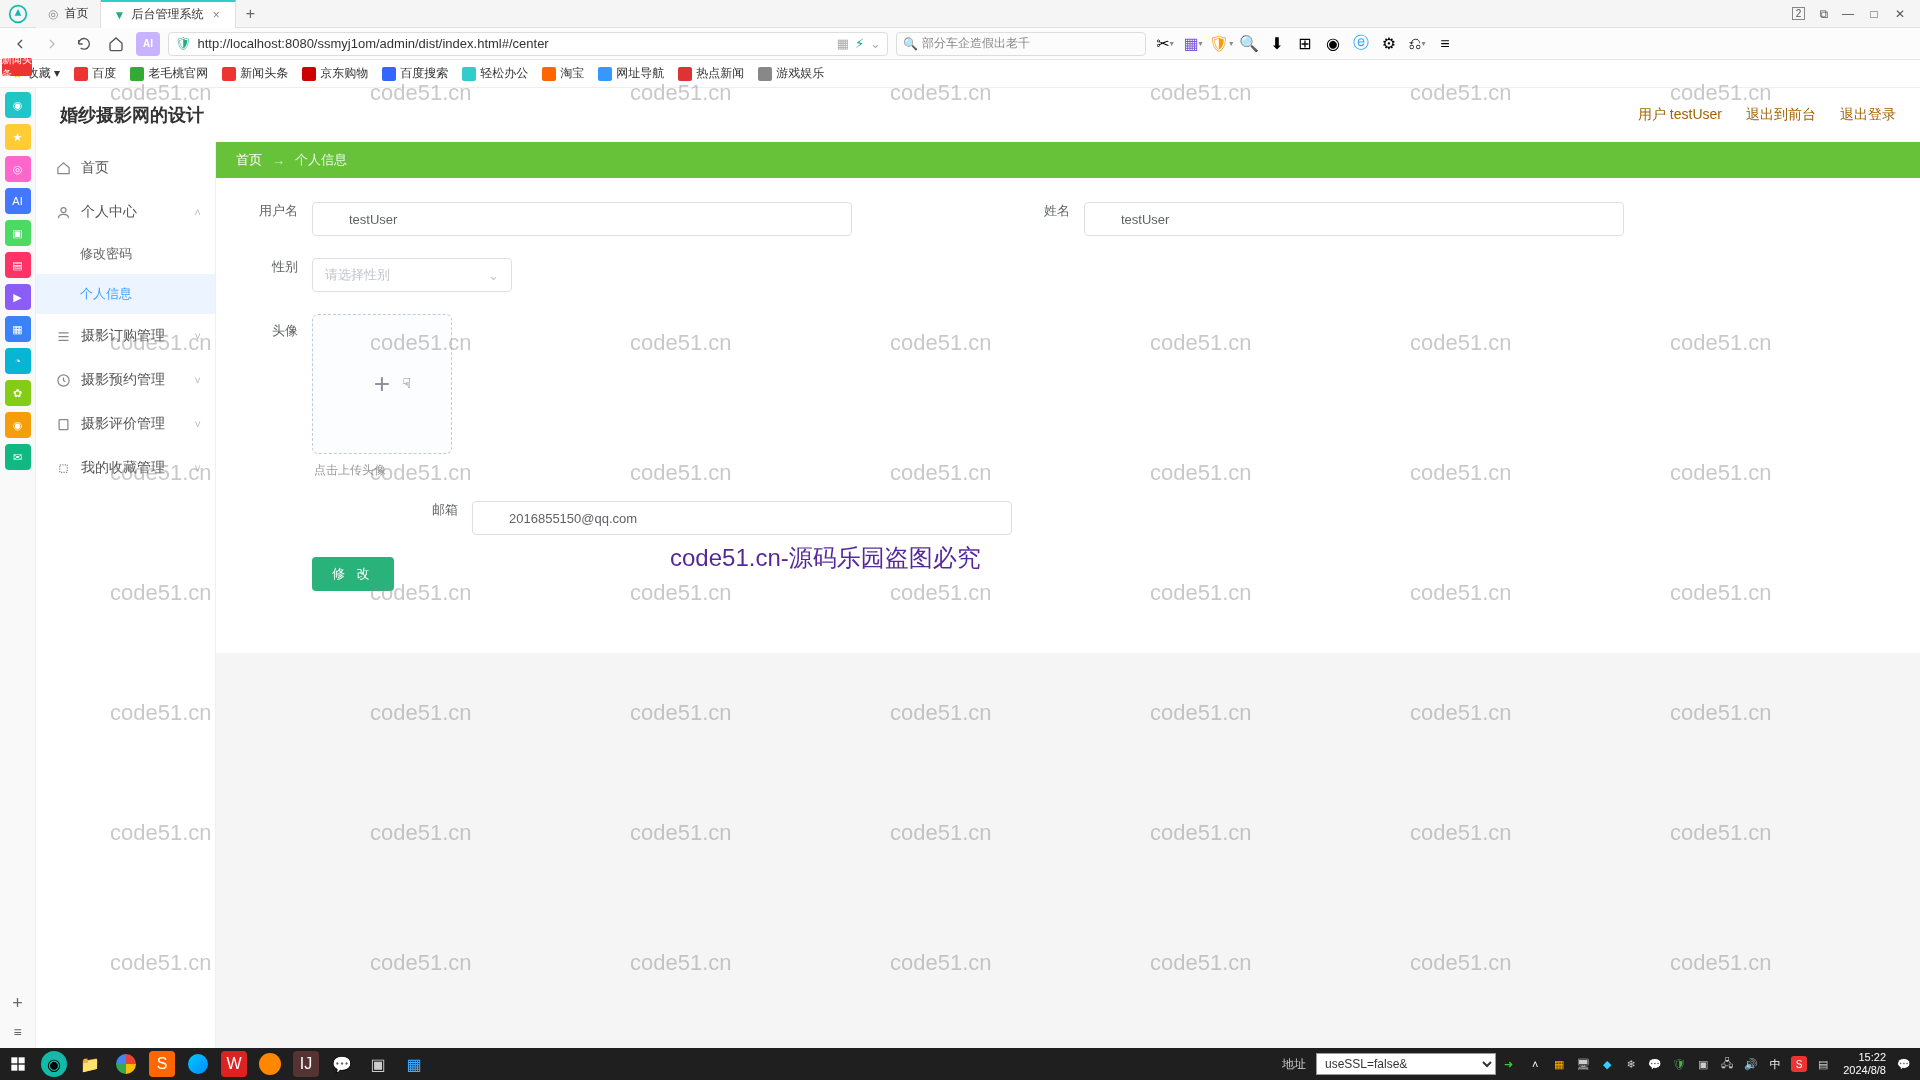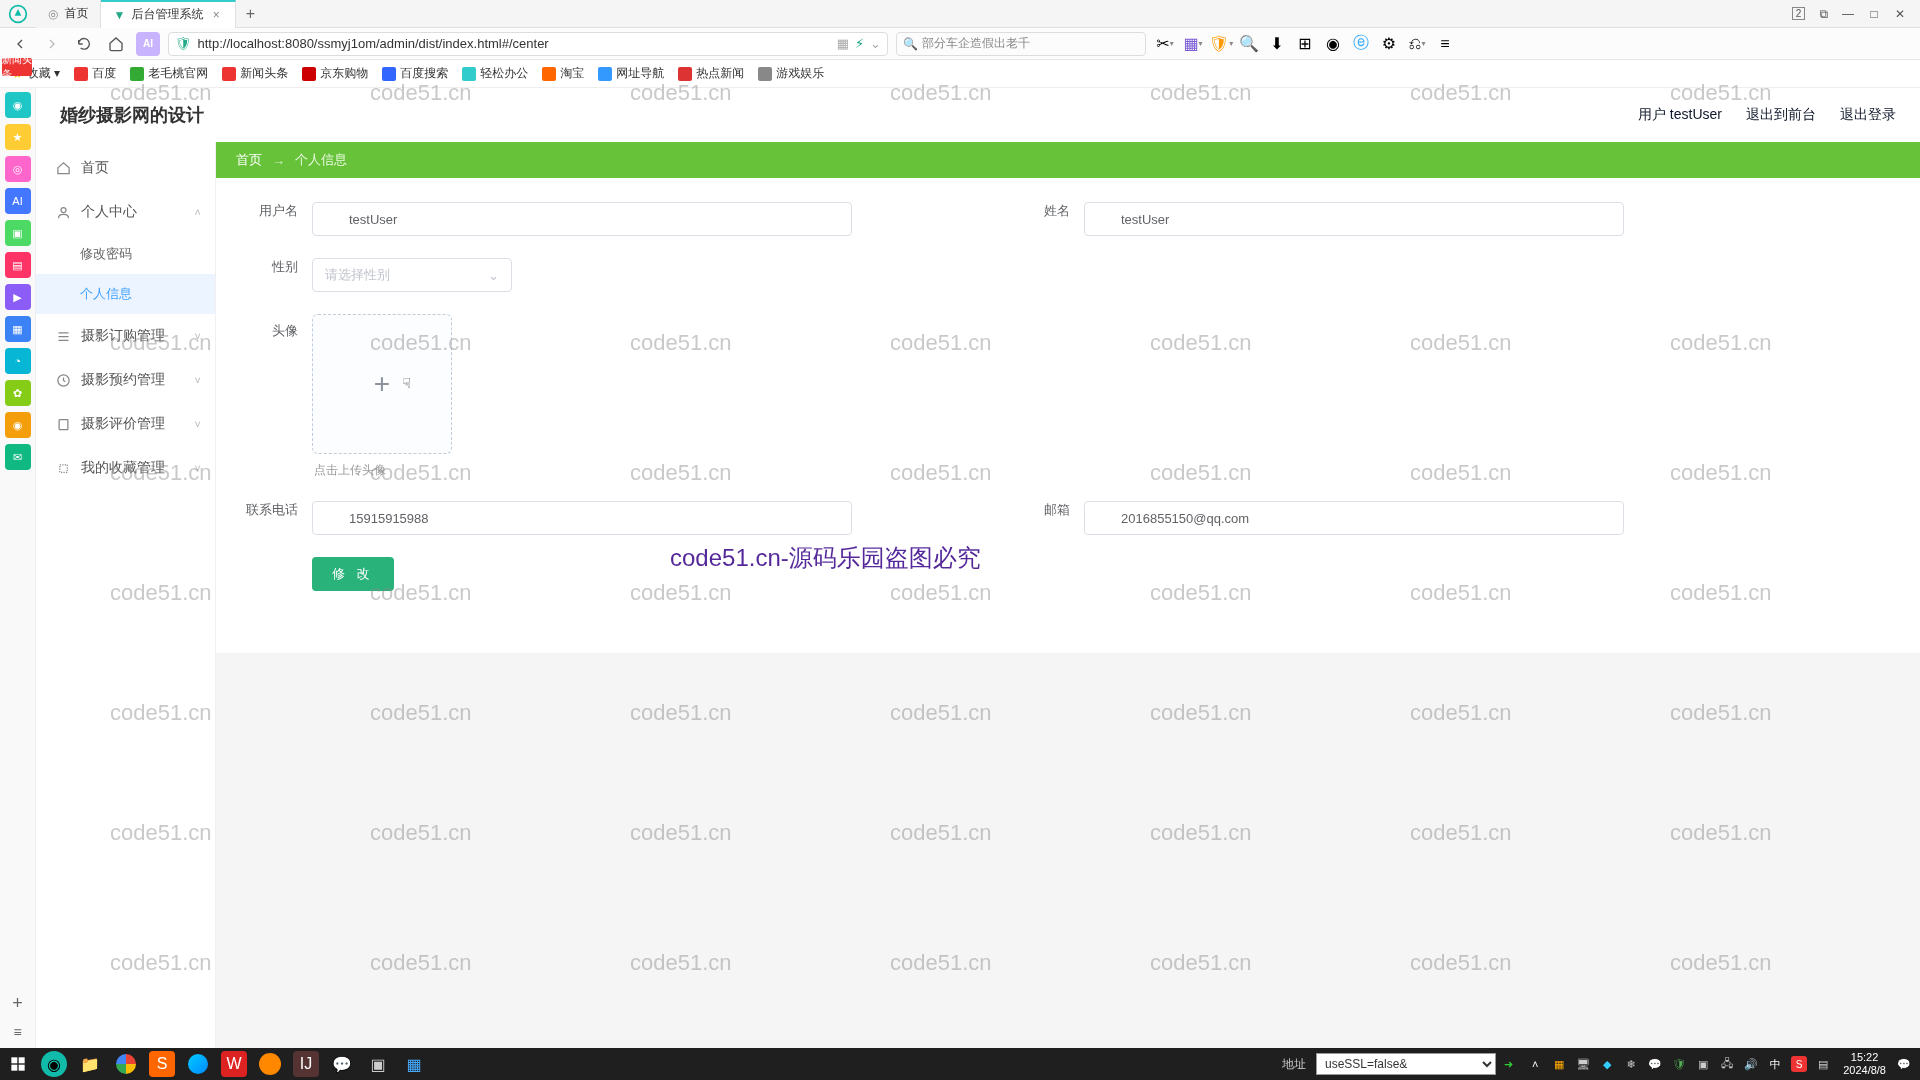--- a/index.html
+++ b/index.html
@@ -31,21 +31,21 @@
 
 
 .os-sidebar { position:absolute; left:0; top:88px; bottom:32px; width:36px; background:#f9f9f9; border-right:1px solid #eee; display:flex; flex-direction:column; align-items:center; padding-top:4px; gap:6px; }
 .os-icon { width:26px; height:26px; border-radius:4px; cursor:pointer; display:flex; align-items:center; justify-content:center; font-size:11px; color:#fff; }
 .os-bottom { margin-top:auto; margin-bottom:8px; display:flex; flex-direction:column; gap:10px; align-items:center; color:#666; }
 
 
 .app { position:absolute; left:36px; right:0; top:88px; bottom:32px; background:#fff; }
 .app-header { height:54px; display:flex; align-items:center; padding:0 24px; border-bottom:0; }
 .app-title { font-size:18px; font-weight:700; color:#333; }
-.app-header-right { margin-left:auto; display:flex; gap:24px; font-size:14px; color:#0f172a; }
+.app-header-right { margin-left:auto; display:flex; gap:24px; font-size:14px; color:#a16207; }
 .app-header-right span { cursor:pointer; }
 
 .app-body { display:flex; height:calc(100% - 54px); }
 .sidebar { width:180px; background:#fff; border-right:1px solid #f0f0f0; padding-top:4px; }
 .side-item { height:44px; display:flex; align-items:center; padding:0 20px; font-size:14px; color:#555; cursor:pointer; gap:10px; position:relative; }
 .side-item .chev { position:absolute; right:14px; color:#bbb; font-size:11px; }
 .side-sub { height:40px; display:flex; align-items:center; padding-left:44px; font-size:13px; color:#666; cursor:pointer; }
 .side-sub.active { color:#409eff; background:#ecf5ff; }
 .side-icon { width:15px; height:15px; color:#888; }
 
@@ -80,21 +80,21 @@
 
 .taskbar { position:absolute; left:0; right:0; bottom:0; height:32px; background:#1f1f1f; display:flex; align-items:center; }
 .tb-left { display:flex; align-items:center; height:100%; }
 .tb-icon { width:36px; height:32px; display:flex; align-items:center; justify-content:center; cursor:pointer; }
 .tb-icon.active { background:#333; }
 .tb-right { margin-left:auto; display:flex; align-items:center; gap:4px; padding-right:8px; color:#fff; font-size:11px; }
 .tb-label { color:#ccc; font-size:12px; margin-right:6px; }
 .tb-select { height:22px; background:#fff; color:#333; border:1px solid #999; font-size:12px; padding:0 4px; width:180px; }
 .tb-tray { display:flex; gap:8px; align-items:center; margin-left:10px; }
 .tb-tray-ico { width:16px; height:16px; cursor:pointer; display:flex; align-items:center; justify-content:center; }
-.tb-clock { text-align:center; line-height:1.2; margin-left:8px; }
+.tb-clock { text-align:right; line-height:1.2; margin-left:8px; }
 </style>
 </head>
 <body>
 
 <div class="browser-top">
   <div class="browser-logo">
     <svg viewBox="0 0 24 24">
         <circle cx="12" cy="12" r="10" fill="none" stroke="#1ba" stroke-width="2"></circle>
         <path d="M12 6 L16 14 L8 14 Z" fill="#1ba"></path>
       </svg>
@@ -330,24 +330,20 @@
           <div>
             <div class="uploader">
               <span class="plus">+</span>
               <span class="cursor">☟</span>
             </div>
             <div class="upload-hint">点击上传头像</div>
           </div>
         </div>
 
         <div class="form-row">
-          <div class="form-group">
-            <div class="form-label">联系电话</div>
-            <input class="form-input w1" value="15915915988" style="">
-          </div>
           <div class="form-group" style="margin-left:160px">
             <div class="form-label">邮箱</div>
             <input class="form-input w1" value="2016855150@qq.com" style="">
           </div>
         </div>
 
         <div class="form-row">
           <div class="form-label"></div>
           <button class="btn-primary">修 改</button>
         </div>

